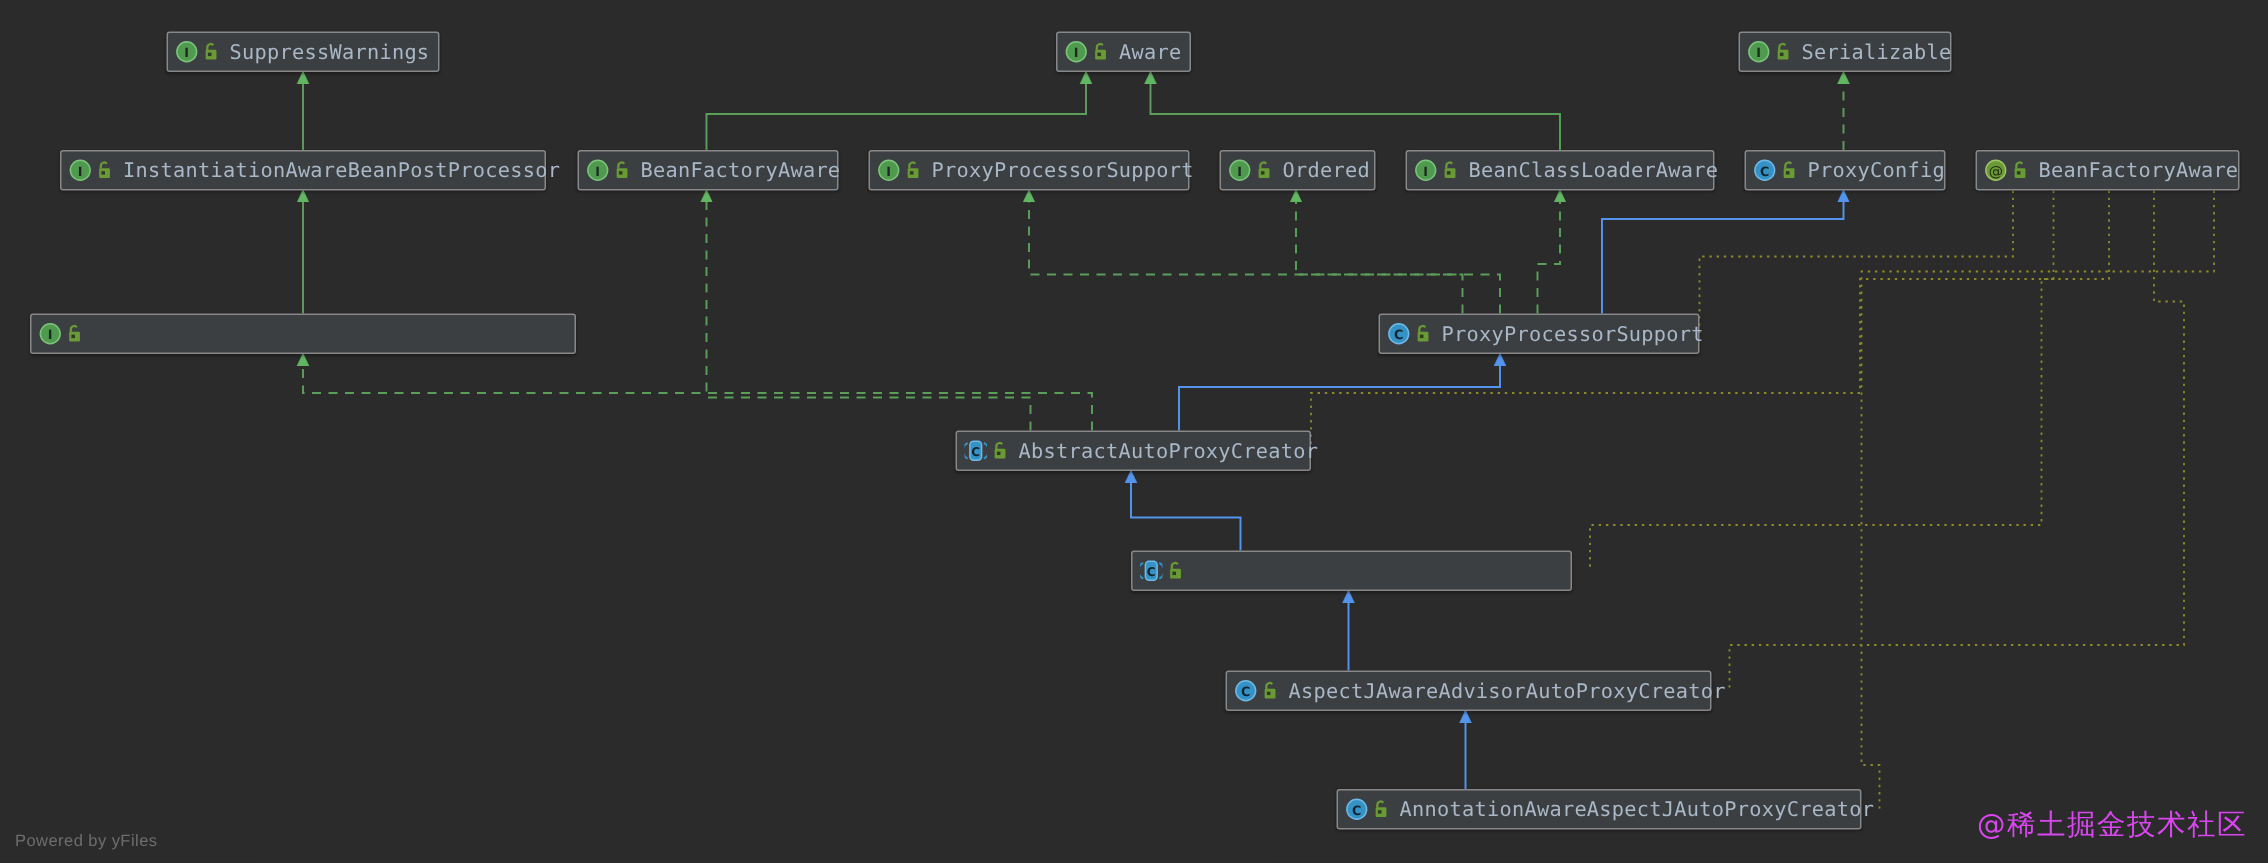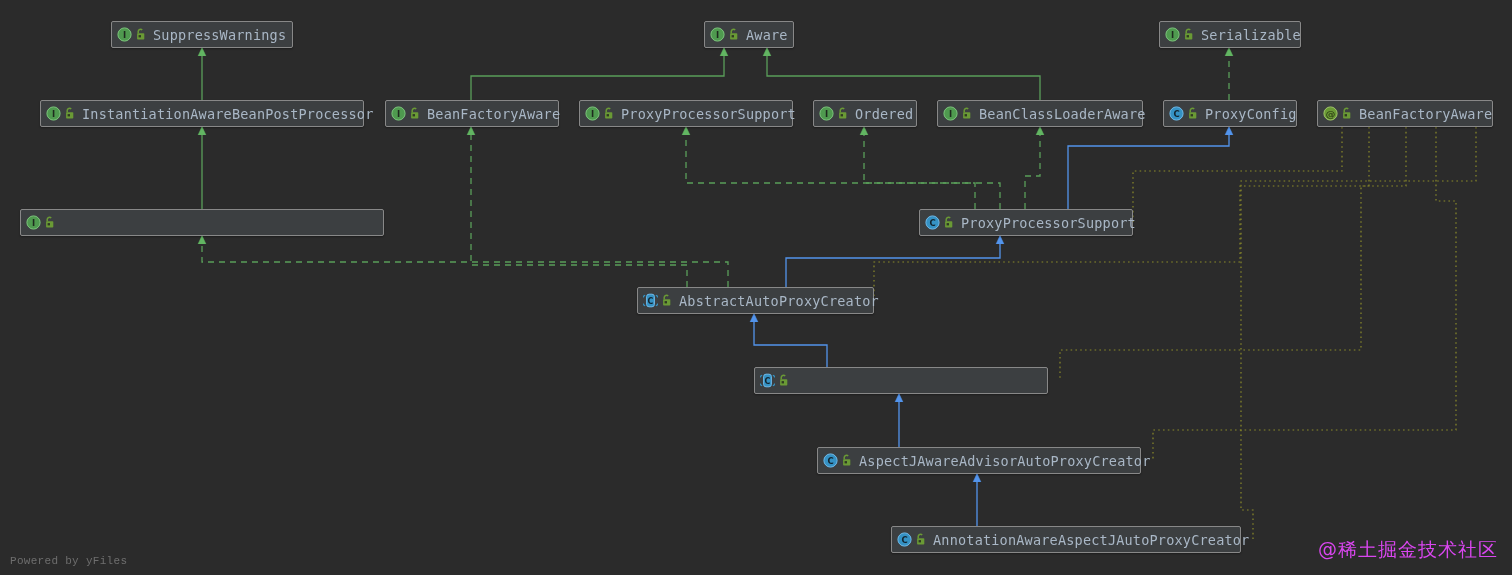--- a/index.html
+++ b/index.html
@@ -45,21 +45,21 @@
     display: inline-flex;
     align-items: center;
     flex: 0 0 auto;
   }
   .ic svg { display: block; }
   .lock { margin-left: 3px; }
 
   #footer {
     position: absolute;
     left: 10px; bottom: 8px;
-    font-family: Liberation Mono, monospace;
+    font-family: Liberation Sans, sans-serif;
     font-size: 11px;
     color: #6e6e6e;
     letter-spacing: 0.3px;
   }
   #watermark {
     position: absolute;
     right: 14px; bottom: 12px;
     font-family: "DejaVu Sans", sans-serif;
     font-size: 19px;
     color: #d946ef;

